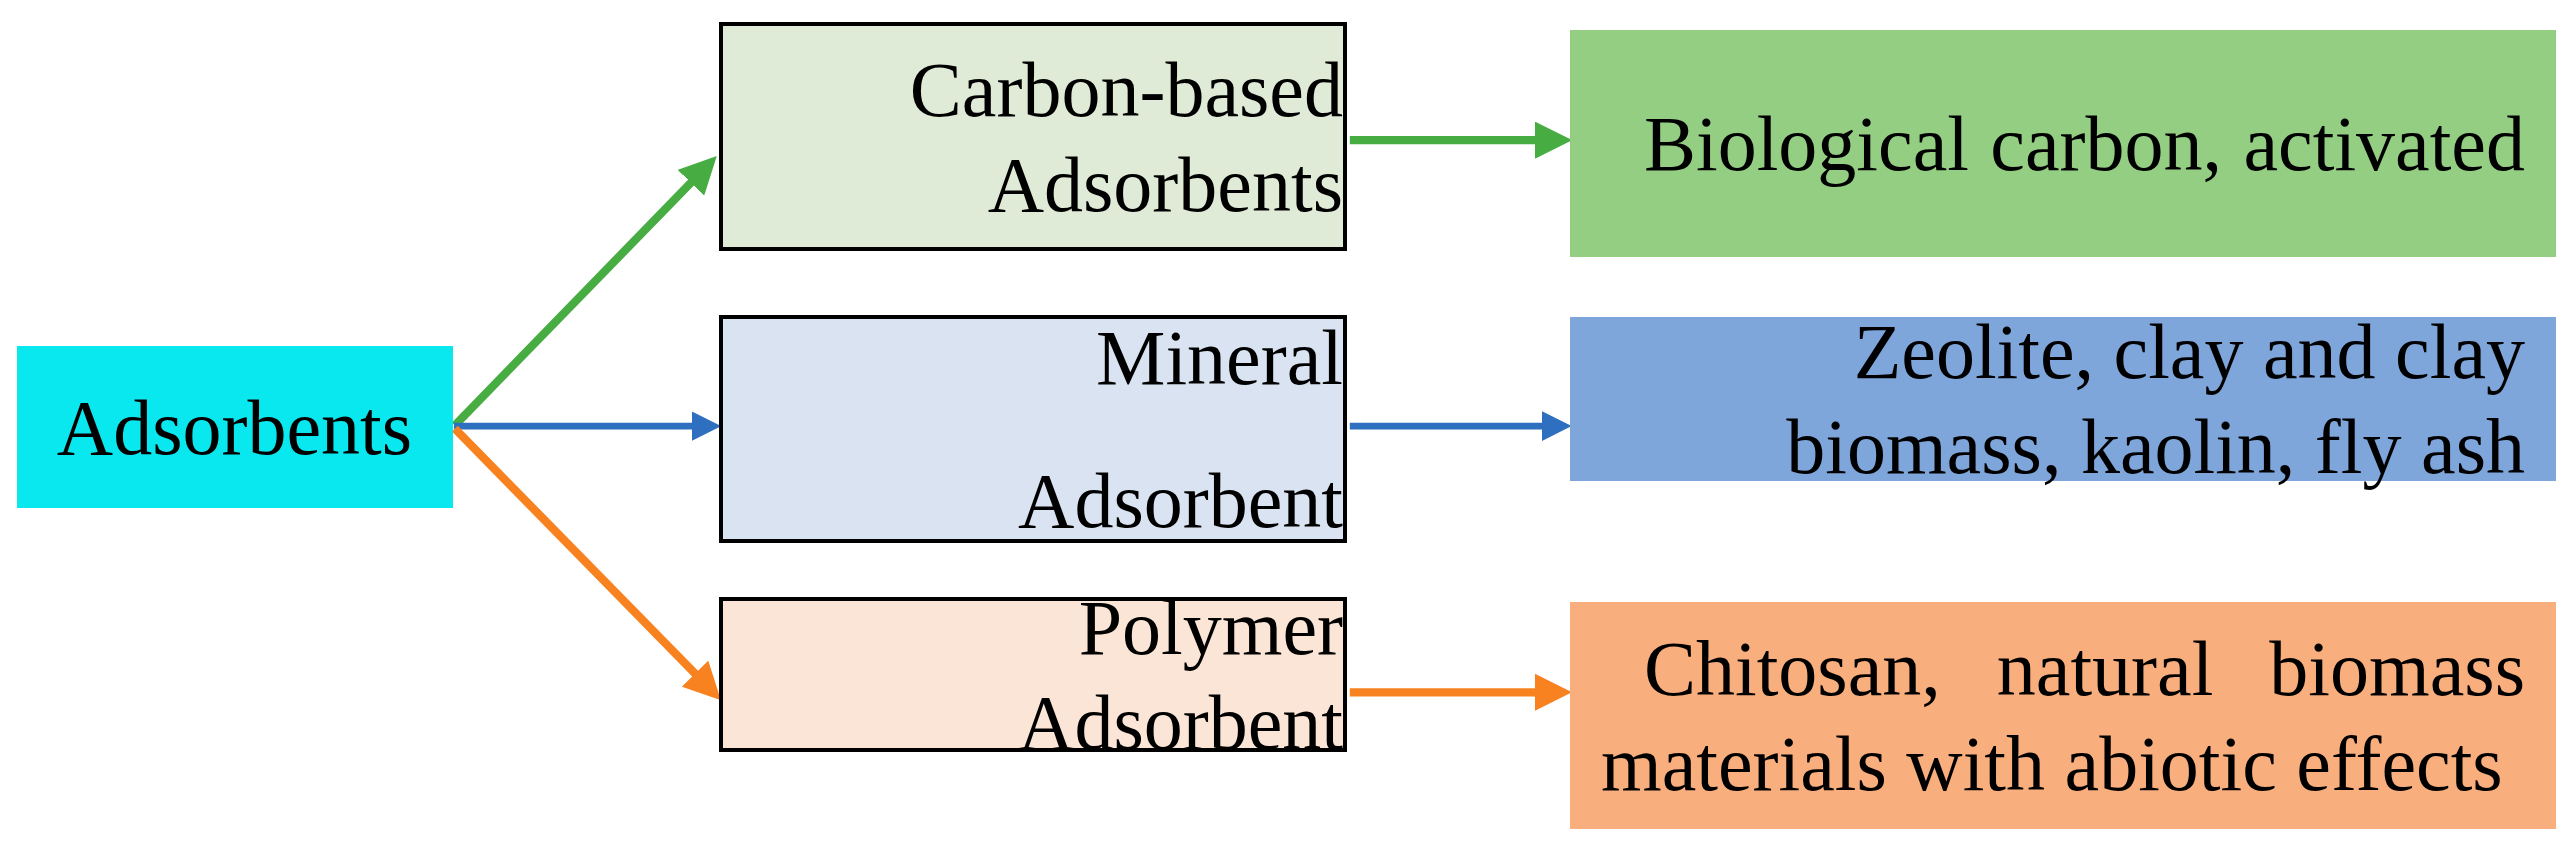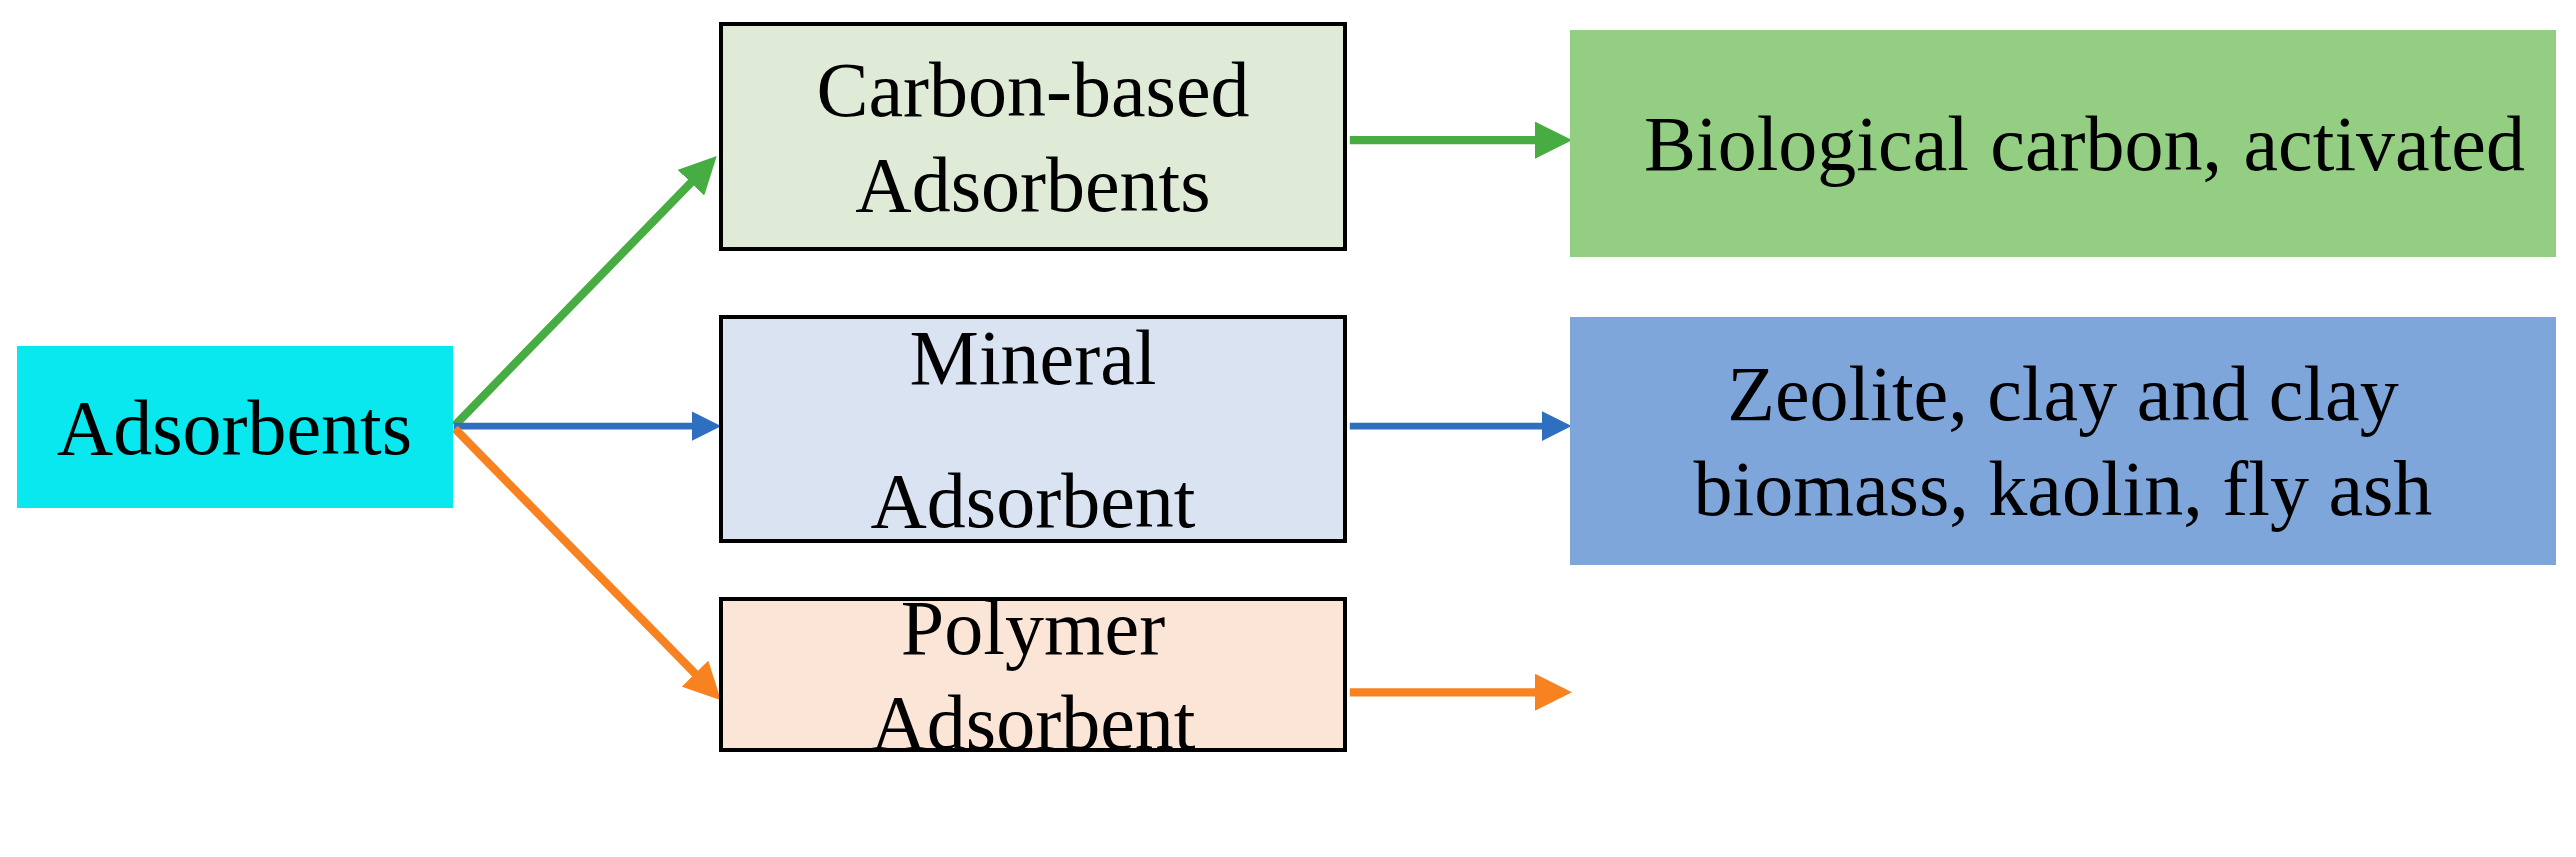--- a/index.html
+++ b/index.html
@@ -18,31 +18,31 @@
     box-sizing:border-box;
   }
   .root-box{
     left:16.5px;top:346px;width:436px;height:162px;
     background:var(--root-box);
     text-align:center;
   }
   .mid{
     left:719px;width:628px;
     border:4.1px solid var(--border,#000);
-    text-align:center;
+    text-align:right;
   }
   .mid.r1{top:22px;height:229px;background:var(--carbon-box-light);}
   .mid.r2{top:315px;height:228px;background:var(--mineral-box-light);gap:48px;}
   .mid.r3{top:597px;height:155px;background:var(--polymer-box-light);}
   .rightcol{
     left:1570px;width:986px;
     padding:0 31px;
   }
   .rightcol.r1{top:30px;height:227px;background:var(--carbon-box);}
-  .rightcol.r2{top:317px;height:248px;background:var(--mineral-box);text-align:center;}
+  .rightcol.r2{top:317px;height:164px;background:var(--mineral-box);text-align:right;}
   .rightcol.r3{top:602px;height:227px;background:var(--polymer-box);}
   .line{display:block;}
   .stretch{text-align:justify;text-align-last:justify;margin-left:43px;}
   svg.arrows{
     position:absolute;left:0;top:0;width:2576px;height:858px;
     pointer-events:none;
   }
   .stroke-green{stroke:var(--carbon-arrow);}
   .stroke-blue{stroke:var(--mineral-arrow);}
   .stroke-orange{stroke:var(--polymer-arrow);}
@@ -92,15 +92,19 @@
     <span class="line">Adsorbent</span>
   </div>
 
   <div class="box rightcol r1">
     <span class="line stretch">Biological carbon, activated</span>
   </div>
   <div class="box rightcol r2">
     <span class="line">Zeolite, clay and clay</span>
     <span class="line">biomass, kaolin, fly ash</span>
   </div>
+  <div class="box rightcol r3">
+    <span class="line stretch">Chitosan, natural biomass</span>
+    <span class="line">materials with abiotic effects</span>
+  </div>
 
 </div>
 
 
 </body></html>

